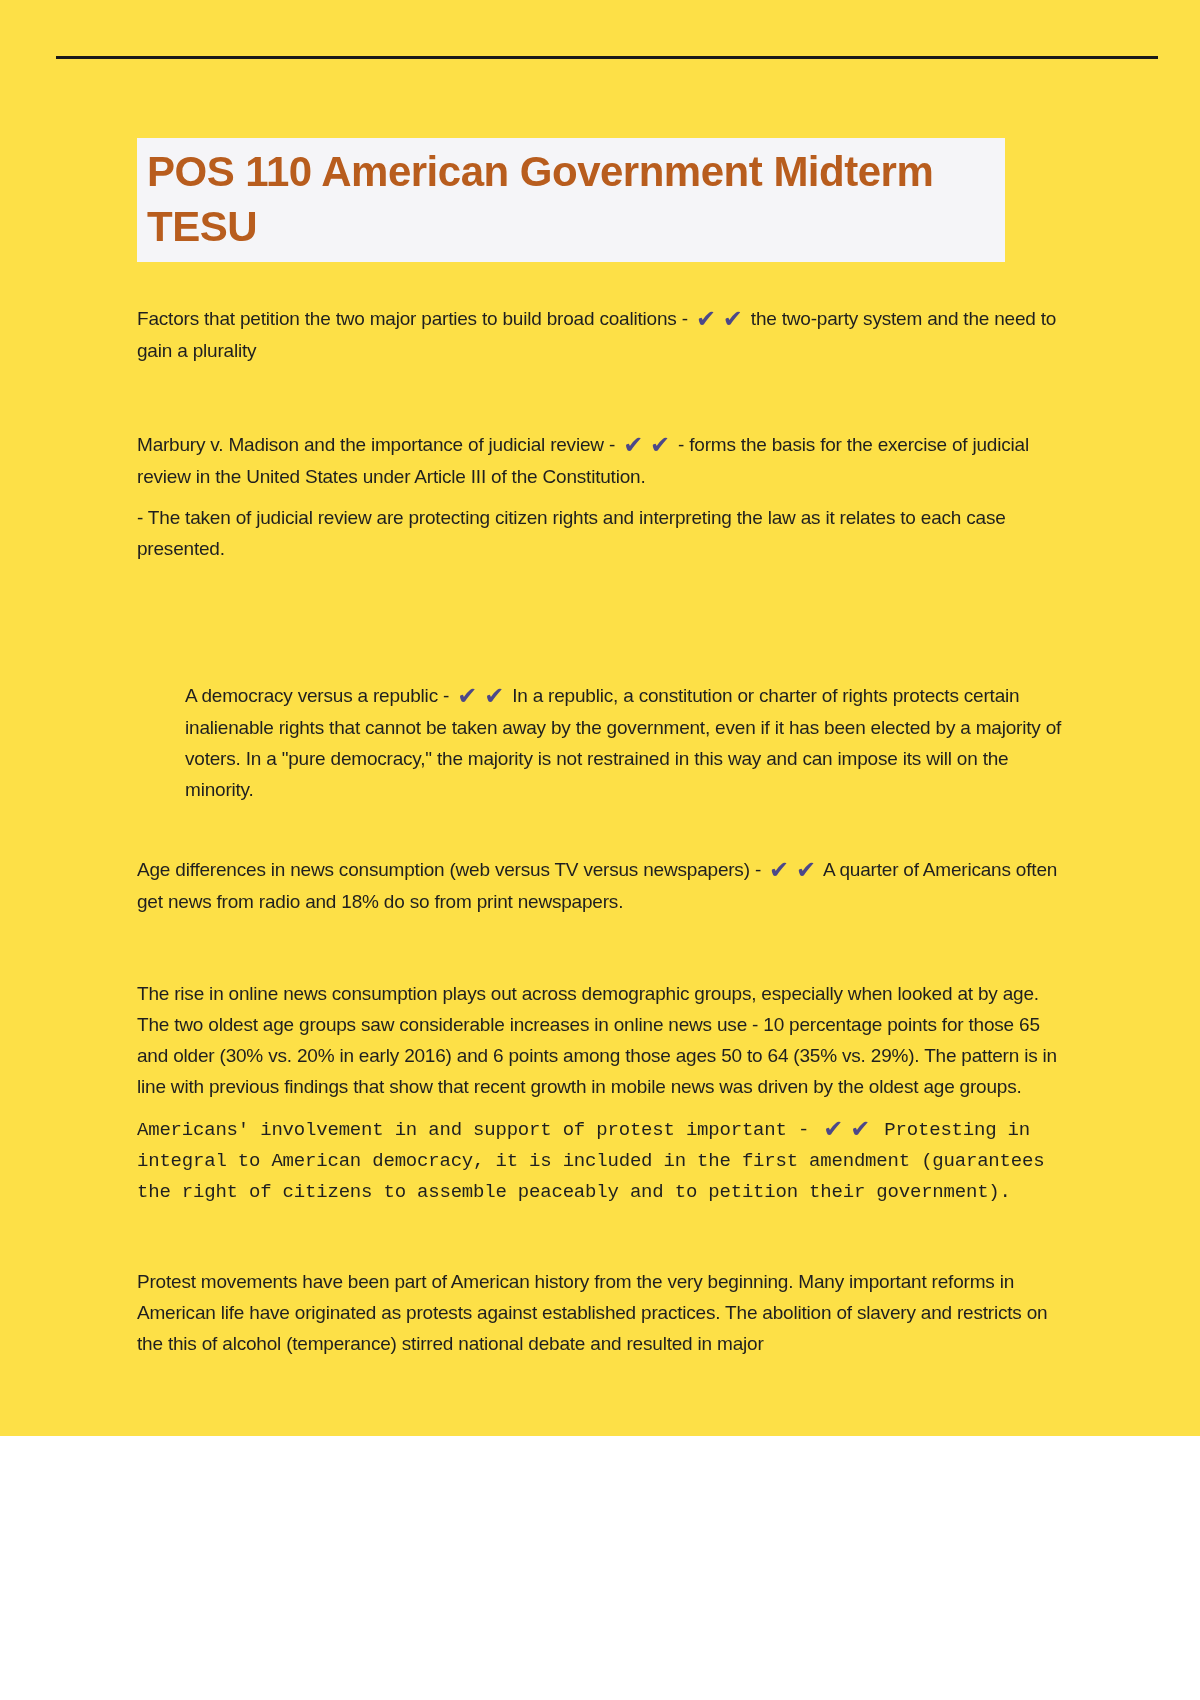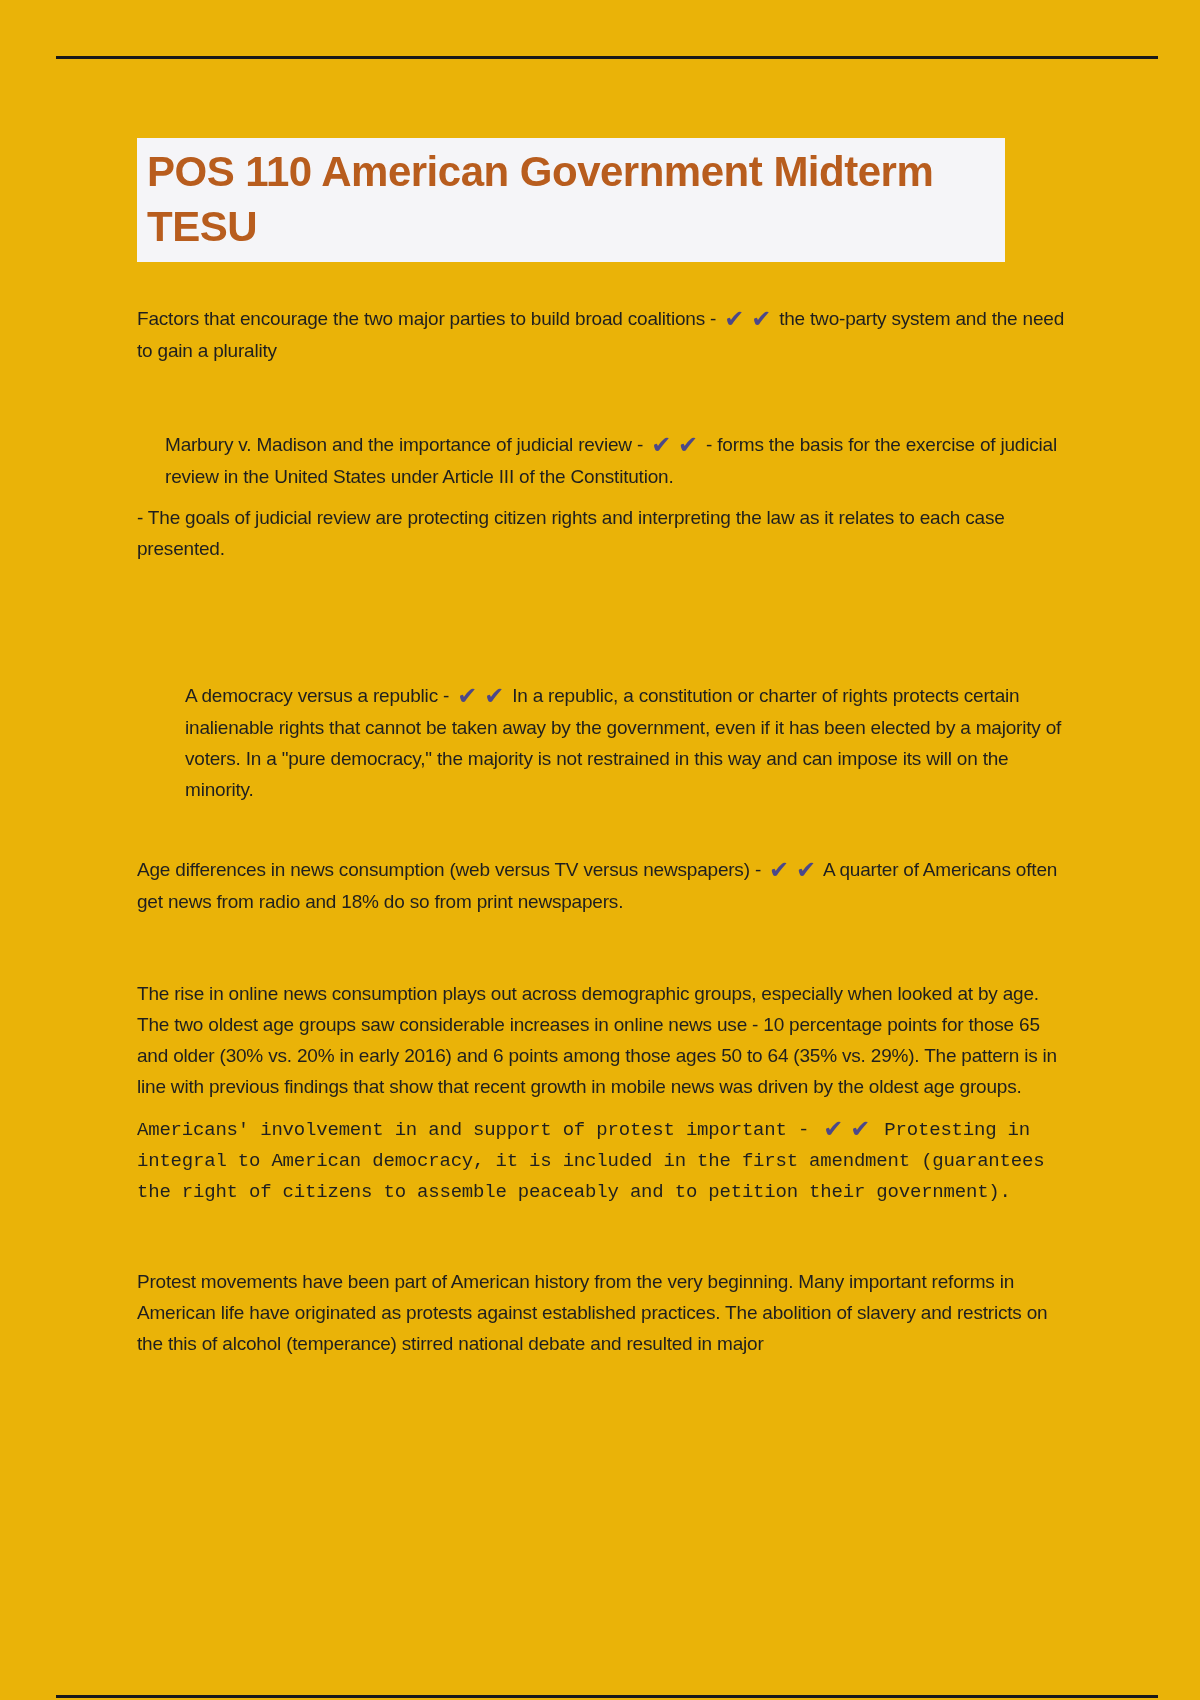--- a/index.html
+++ b/index.html
@@ -1,19 +1,19 @@
 <!DOCTYPE html>
 <html><head>
 <meta charset="utf-8">
 <style>
   html,body{margin:0;padding:0;background:#ffffff;}
   .page{
     position:relative;
-    width:1200px;height:1700px;
-    background:#eab308;
+    width:1200px;height:1436px;
+    background:#fde047;
     overflow:hidden;
     font-family:"Liberation Sans","DejaVu Sans",sans-serif;
     color:#1f1f1f;
   }
   .rule{
     position:absolute;left:56px;width:1102px;height:3px;
     background:#191919;
   }
   .rule.top{top:56px;}
   .rule.bottom{top:1695px;}
@@ -31,21 +31,21 @@
   #content{
     position:absolute;left:137px;top:257px;width:932px;
   }
   #content p{
     margin:0;
     font-size:19px;line-height:31px;
     letter-spacing:-0.2px;
     color:#1f1f1f;
   }
   #content p:nth-child(1){margin-top:46px;}
-  #content p:nth-child(2){margin-top:63px;margin-left:28px;}
+  #content p:nth-child(2){margin-top:63px;}
   #content p:nth-child(3){margin-top:10px;}
   #content p:nth-child(4){margin-top:116px;margin-left:48px;}
   #content p:nth-child(5){margin-top:49px;}
   #content p:nth-child(6){margin-top:61px;}
   #content p:nth-child(7){margin-top:12px;font-family:Liberation Mono, monospace;}
   #content p:nth-child(8){margin-top:58px;}
   #content p:nth-child(9){margin-top:10px;}
   .chk{
     font-family:"DejaVu Sans",sans-serif;
     color:#4c4889;
@@ -60,23 +60,23 @@
 <body>
 
 <div class="page">
   <div class="rule top"></div>
 
   <div class="title-block">
     <h1>POS 110 American Government Midterm TESU</h1>
   </div>
 
   <div id="content">
-      <p><span>Factors that encourage the two major parties to build broad coalitions - </span><span class="chk"><span>✔</span><span>✔</span></span><span> the two-party system and the need to gain a plurality</span></p>
+      <p><span>Factors that petition the two major parties to build broad coalitions - </span><span class="chk"><span>✔</span><span>✔</span></span><span> the two-party system and the need to gain a plurality</span></p>
       <p><span>Marbury v. Madison and the importance of judicial review - </span><span class="chk"><span>✔</span><span>✔</span></span><span> - forms the basis for the exercise of judicial review in the United States under Article III of the Constitution.</span></p>
-      <p>- The goals of judicial review are protecting citizen rights and interpreting the law as it relates to each case presented.</p>
+      <p>- The taken of judicial review are protecting citizen rights and interpreting the law as it relates to each case presented.</p>
       <p><span>A democracy versus a republic - </span><span class="chk"><span>✔</span><span>✔</span></span><span> In a republic, a constitution or charter of rights protects certain inalienable rights that cannot be taken away by the government, even if it has been elected by a majority of voters. In a "pure democracy," the majority is not restrained in this way and can impose its will on the minority.</span></p>
       <p><span>Age differences in news consumption (web versus TV versus newspapers) - </span><span class="chk"><span>✔</span><span>✔</span></span><span> A quarter of Americans often get news from radio and 18% do so from print newspapers.</span></p>
       <p>The rise in online news consumption plays out across demographic groups, especially when looked at by age. The two oldest age groups saw considerable increases in online news use - 10 percentage points for those 65 and older (30% vs. 20% in early 2016) and 6 points among those ages 50 to 64 (35% vs. 29%). The pattern is in line with previous findings that show that recent growth in mobile news was driven by the oldest age groups.</p>
       <p><span>Americans' involvement in and support of protest important - </span><span class="chk"><span>✔</span><span>✔</span></span><span> Protesting in integral to American democracy, it is included in the first amendment (guarantees the right of citizens to assemble peaceably and to petition their government).</span></p>
       <p>Protest movements have been part of American history from the very beginning. Many important reforms in American life have originated as protests against established practices. The abolition of slavery and restricts on the this of alcohol (temperance) stirred national debate and resulted in major</p>
     </div>
 
   <div class="rule bottom"></div>
 </div>
 

